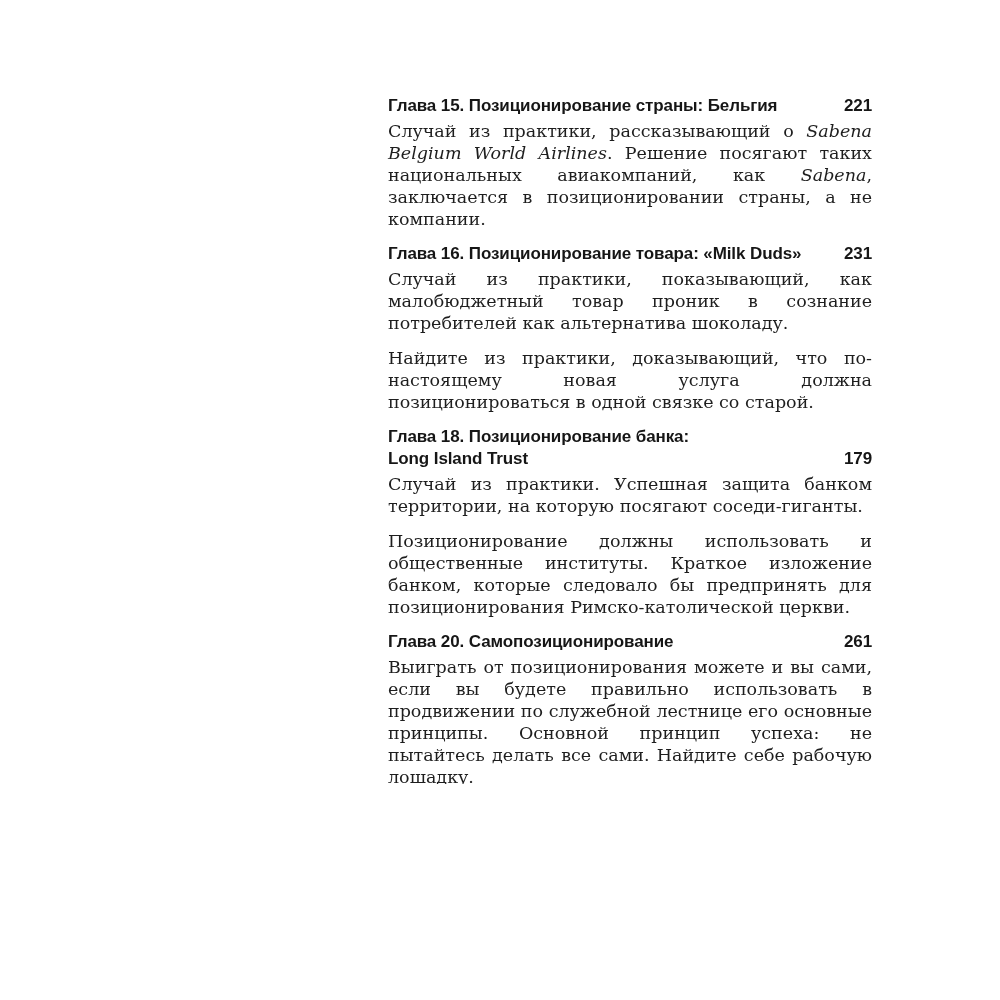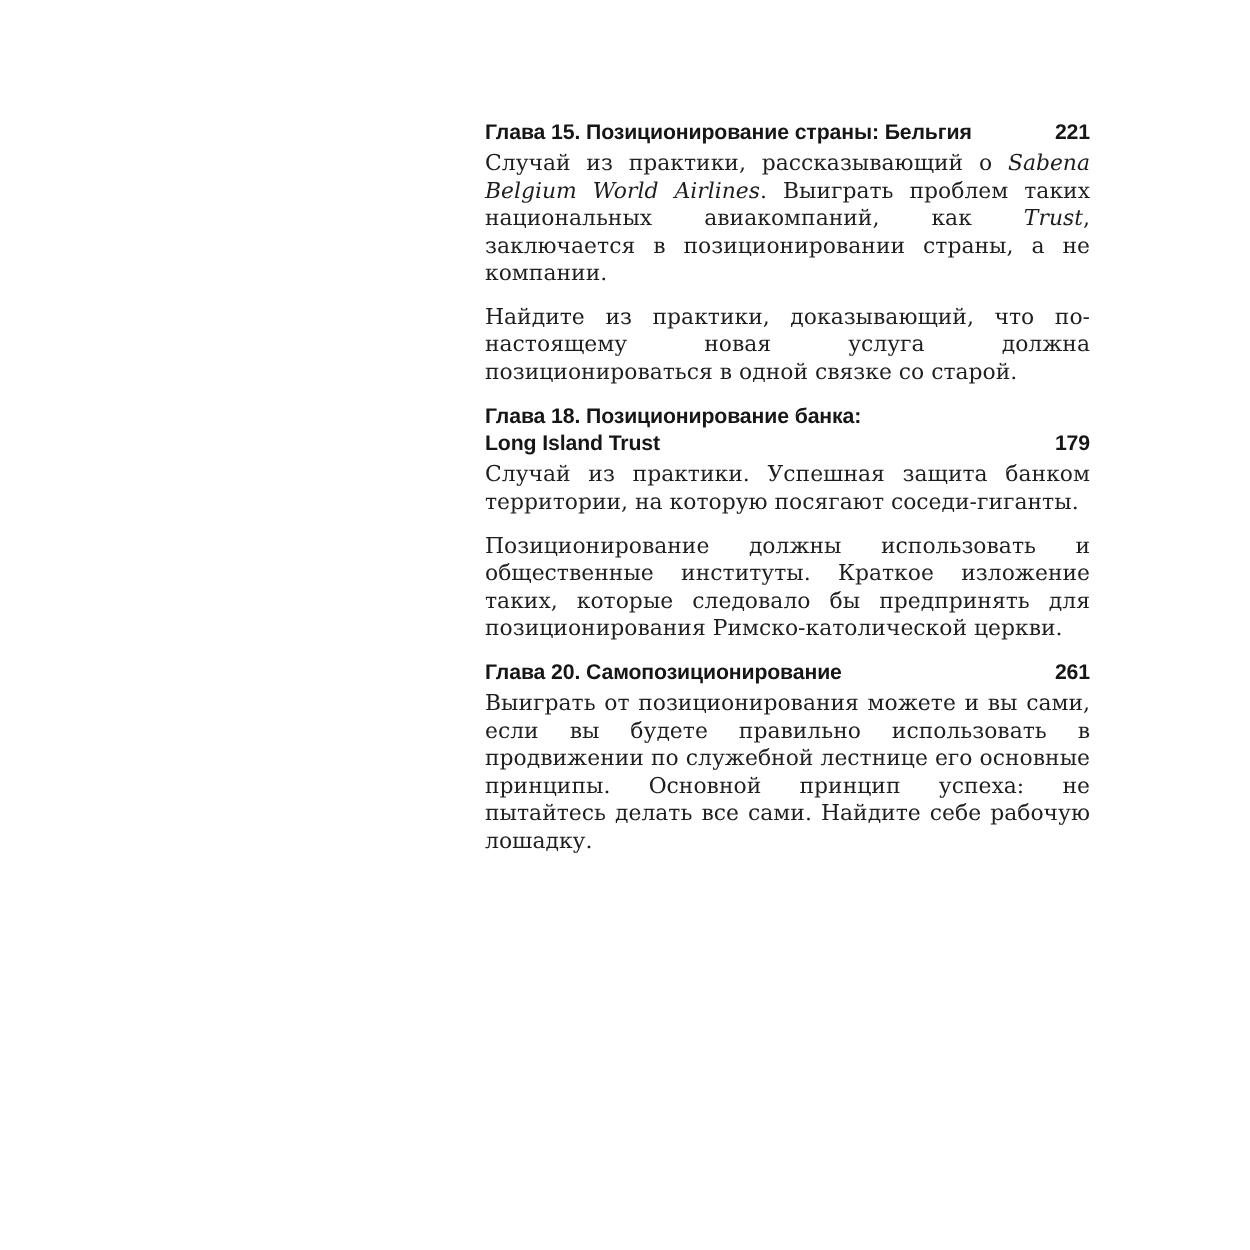--- a/index.html
+++ b/index.html
@@ -74,43 +74,52 @@
 
   <div class="toc">
 
     <section class="chapter">
       <div class="chapter-heading">
         <div class="heading-row">
           <span class="chapter-title">Глава 15. Позиционирование страны: Бельгия</span>
           <span class="chapter-page">221</span>
         </div>
       </div>
-      <p class="chapter-desc"><span>Случай из практики, рассказывающий о </span><em>Sabena Belgium World Airlines</em><span>. Выиграть проблем таких национальных авиакомпаний, как </span><em>Trust</em><span>, заключается в позиционировании страны, а не компании.</span></p>
+      <p class="chapter-desc"><span>Случай из практики, рассказывающий о </span><em>Sabena Belgium World Airlines</em><span>. Решение посягают таких национальных авиакомпаний, как </span><em>Sabena</em><span>, заключается в позиционировании страны, а не компании.</span></p>
     </section>
 
+    <section class="chapter">
+      <div class="chapter-heading">
+        <div class="heading-row">
+          <span class="chapter-title">Глава 16. Позиционирование товара: «Milk Duds»</span>
+          <span class="chapter-page">231</span>
+        </div>
+      </div>
+      <p class="chapter-desc"><span>Случай из практики, показывающий, как малобюджетный товар проник в сознание потребителей как альтернатива шоколаду.</span></p>
+    </section>
 
     <section class="chapter">
       <p class="chapter-desc"><span>Найдите из практики, доказывающий, что по-настоящему новая услуга должна позиционироваться в одной связке со старой.</span></p>
     </section>
 
     <section class="chapter">
       <div class="chapter-heading">
         <div class="heading-row">
           <span class="chapter-title">Глава 18. Позиционирование банка:</span>
         </div>
         <div class="heading-row">
           <span class="chapter-title">Long Island Trust</span>
           <span class="chapter-page">179</span>
         </div>
       </div>
       <p class="chapter-desc"><span>Случай из практики. Успешная защита банком территории, на которую посягают соседи-гиганты.</span></p>
     </section>
 
     <section class="chapter">
-      <p class="chapter-desc"><span>Позиционирование должны использовать и общественные институты. Краткое изложение таких, которые следовало бы предпринять для позиционирования Римско-католической церкви.</span></p>
+      <p class="chapter-desc"><span>Позиционирование должны использовать и общественные институты. Краткое изложение банком, которые следовало бы предпринять для позиционирования Римско-католической церкви.</span></p>
     </section>
 
     <section class="chapter">
       <div class="chapter-heading">
         <div class="heading-row">
           <span class="chapter-title">Глава 20. Самопозиционирование</span>
           <span class="chapter-page">261</span>
         </div>
       </div>
       <p class="chapter-desc"><span>Выиграть от позиционирования можете и вы сами, если вы будете правильно использовать в продвижении по служебной лестнице его основные принципы. Основной принцип успеха: не пытайтесь делать все сами. Найдите себе рабочую лошадку.</span></p>

